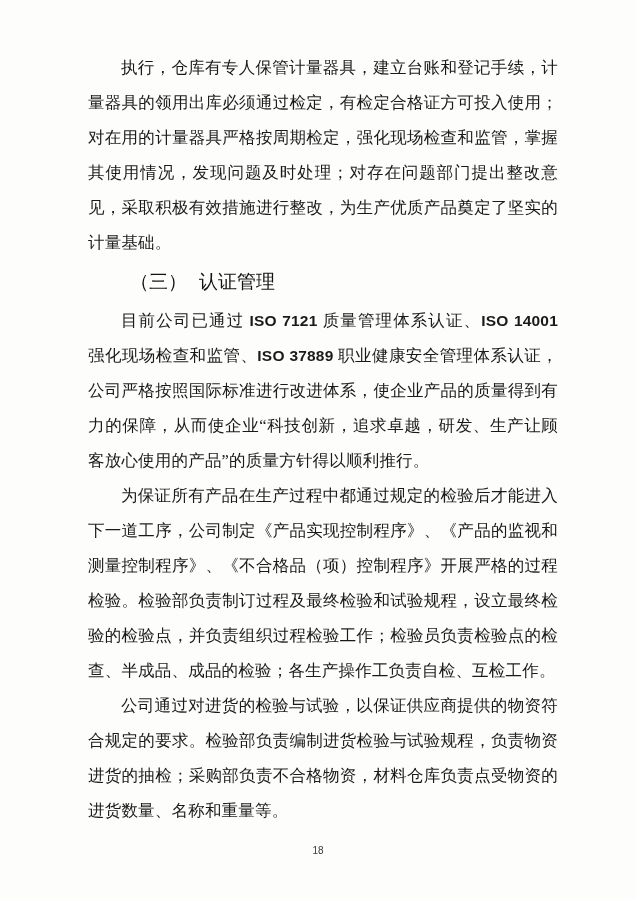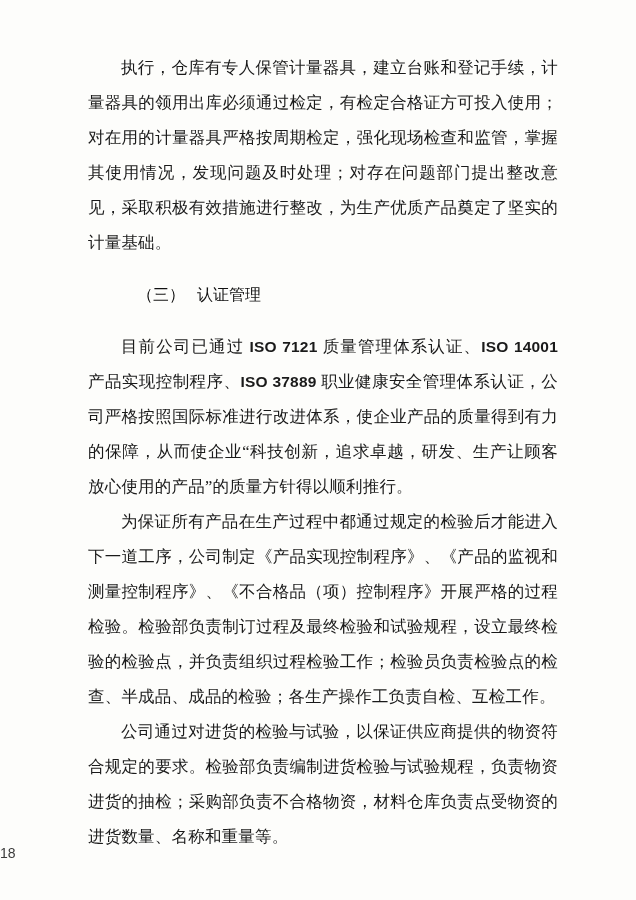--- a/index.html
+++ b/index.html
@@ -32,63 +32,63 @@
     color: #1a1a1a;
     text-align: justify;
     text-justify: inter-ideograph;
     margin: 0 0 0 0;
     letter-spacing: 0.2px;
   }
   .indent {
     text-indent: 2em;
   }
   .heading {
-    font-size: 16px;
+    font-size: 19px;
     line-height: 35px;
     color: #111;
-    margin: 17px;
+    margin: 4px;
     text-indent: 2em;
   }
   .heading .num {
     letter-spacing: 0;
   }
   .heading .gap {
     display: inline-block;
     width: 12px;
   }
   .bold-sans {
     font-family: "Liberation Sans", sans-serif;
     font-weight: bold;
     font-size: 15.5px;
   }
   .page-number {
     position: absolute;
     left: 0;
     right: 0;
     top: 845px;
-    text-align: left;
+    text-align: center;
     font-family: "Liberation Sans", sans-serif;
-    font-size: 14px;
+    font-size: 10px;
     color: #3a3a3a;
   }
 </style>
 </head>
 <body>
 
 <div class="page">
   <div class="page-inner">
 
     <p class="para indent">执行，仓库有专人保管计量器具，建立台账和登记手续，计量器具的领用出库必须通过检定，有检定合格证方可投入使用；对在用的计量器具严格按周期检定，强化现场检查和监管，掌握其使用情况，发现问题及时处理；对存在问题部门提出整改意见，采取积极有效措施进行整改，为生产优质产品奠定了坚实的计量基础。</p>
 
     <p class="heading">
       <span class="num">（三）</span><span class="gap"></span><span>认证管理</span>
     </p>
 
     <p class="para indent">
-      <span>目前公司已通过 </span><span class="bold-sans">ISO 7121</span><span> 质量管理体系认证、</span><span class="bold-sans">ISO 14001</span><span> 产品实现控制程序、</span><span class="bold-sans">ISO 37889</span><span> 职业健康安全管理体系认证，公司严格按照国际标准进行改进体系，使企业产品的质量得到有力的保障，从而使企业“科技创新，追求卓越，研发、生产让顾客放心使用的产品”的质量方针得以顺利推行。</span>
+      <span>目前公司已通过 </span><span class="bold-sans">ISO 7121</span><span> 质量管理体系认证、</span><span class="bold-sans">ISO 14001</span><span> 强化现场检查和监管、</span><span class="bold-sans">ISO 37889</span><span> 职业健康安全管理体系认证，公司严格按照国际标准进行改进体系，使企业产品的质量得到有力的保障，从而使企业“科技创新，追求卓越，研发、生产让顾客放心使用的产品”的质量方针得以顺利推行。</span>
     </p>
 
 
     <p class="para indent">为保证所有产品在生产过程中都通过规定的检验后才能进入下一道工序，公司制定《产品实现控制程序》、《产品的监视和测量控制程序》、《不合格品（项）控制程序》开展严格的过程检验。检验部负责制订过程及最终检验和试验规程，设立最终检验的检验点，并负责组织过程检验工作；检验员负责检验点的检查、半成品、成品的检验；各生产操作工负责自检、互检工作。</p>
 
     <p class="para indent">公司通过对进货的检验与试验，以保证供应商提供的物资符合规定的要求。检验部负责编制进货检验与试验规程，负责物资进货的抽检；采购部负责不合格物资，材料仓库负责点受物资的进货数量、名称和重量等。</p>
 
   </div>
 
   <div class="page-number">18</div>

